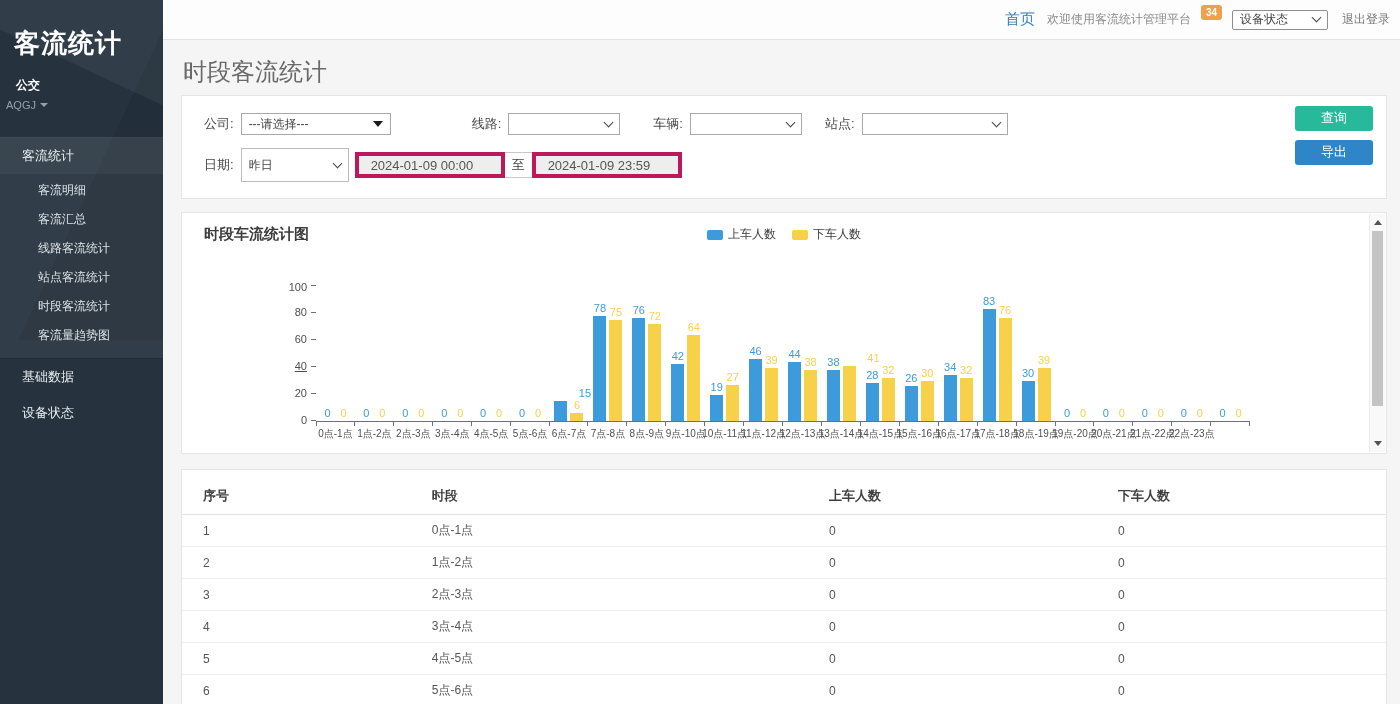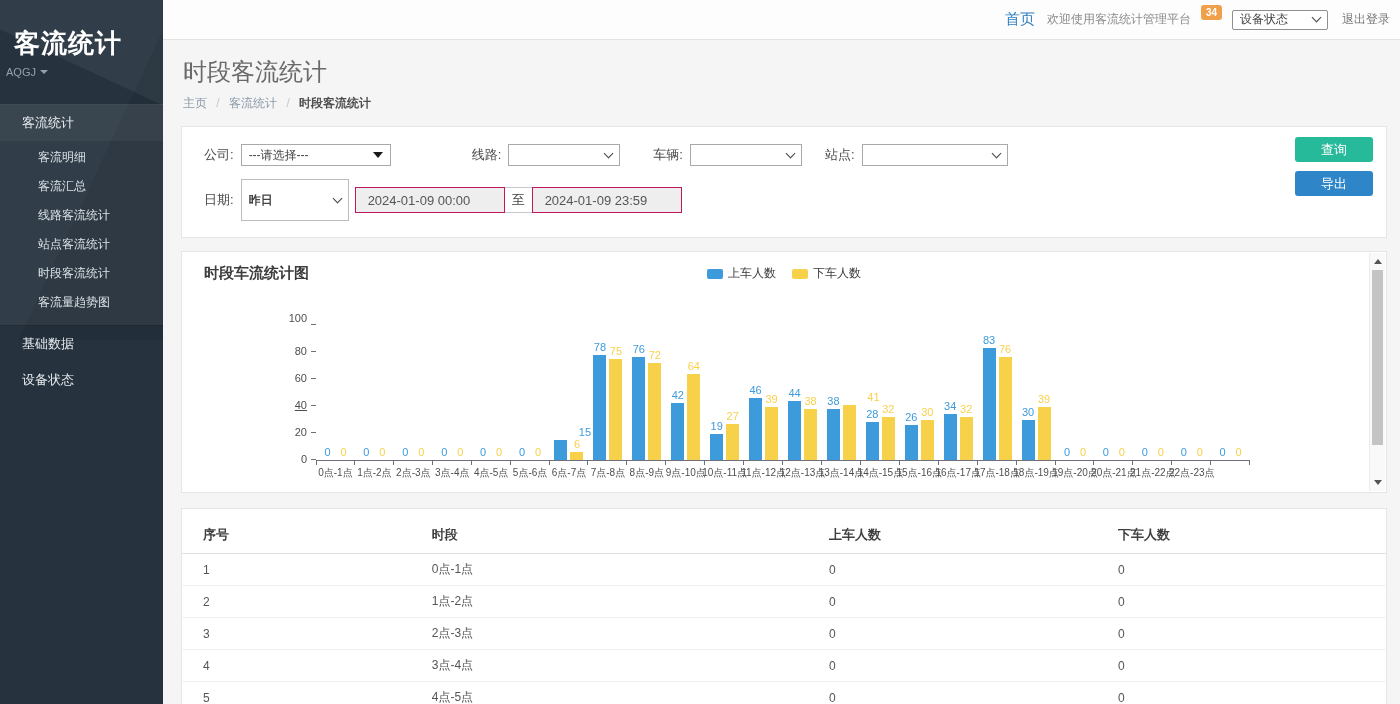--- a/index.html
+++ b/index.html
@@ -66,27 +66,27 @@
   }
   .sel-box { justify-content: space-between; }
   .tri-down { width: 0; height: 0; border-left: 5px solid transparent; border-right: 5px solid transparent; border-top: 6px solid #1a1a1a; }
   .chev-down { width: 7px; height: 7px; border-right: 1.6px solid #444; border-bottom: 1.6px solid #444; transform: rotate(45deg); margin-top: -4px; }
   .w-company { width: 150px; margin-right: 48px; }
   .w-line    { width: 112px; margin-right: 16px; }
   .w-vehicle { width: 112px; margin-right: 12px; }
   .w-station { width: 146px; }
   .w-preset  { width: 108px; margin-right: 6px; }
   .gap-line { margin-left: 33px; } .gap-vehicle { margin-left: 17px; } .gap-station { margin-left: 11px; }
-  .date-input { width: 150px; height: 26px; background: #eeeeee; border: 1px solid #be185d; color: #555;
+  .date-input { width: 150px; height: 26px; background: #eeeeee; border: 4px solid #be185d; color: #555;
     font-size: 13px; display: inline-flex; align-items: center; padding: 0 12px; }
   .to-box { width: 27px; height: 26px; border-top: 1px solid #c8c8c8; border-bottom: 1px solid #c8c8c8; background: #fff;
     display: inline-flex; align-items: center; justify-content: center; font-size: 13px; color: #444; }
   .action-buttons { position: absolute; right: 13px; top: 10px; display: flex; flex-direction: column; gap: 9px; }
   .btn { width: 78px; height: 25px; border: none; border-radius: 3px; color: #fff; font-size: 13px; cursor: pointer;
-    font-family: Liberation Sans, sans-serif; line-height: 25px; text-align: center; }
+    font-family: Liberation Mono, monospace; line-height: 25px; text-align: center; }
   .btn-query { background: #26b99a; }
   .btn-export { background: #2e86c8; }
 
   
   .chart-panel { height: 242px; position: relative; margin-bottom: 15px; padding: 12px 22px 0; overflow: hidden; }
   .chart-title { font-size: 15px; font-weight: bold; color: #3c3c3c; }
   .chart-legend { position: absolute; top: 13px; left: 50%; transform: translateX(-50%); display: flex; gap: 16px; }
   .legend-item { display: flex; align-items: center; gap: 5px; cursor: pointer; }
   .legend-swatch { width: 16px; height: 10px; border-radius: 2px; }
   .legend-label { font-size: 12px; color: #3c3c3c; }
@@ -118,20 +118,21 @@
   td { font-size: 12px; color: #555; padding: 7px 8px 7px 21px; border-bottom: 1px solid #f0f0f0; }
   .col-idx { width: 19%; } .col-period { width: 33%; } .col-on { width: 24%; } .col-off { width: 24%; }
 </style>
 </head>
 <body>
 
 <div class="app">
 
   <aside class="sidebar">
     <div class="logo-title">客流统计</div>
+    <div class="org-name">公交</div>
     <div class="user-row">
       <span>AQGJ</span>
       <span class="caret-down"></span>
     </div>
     <nav class="menu">
         <div class="menu-section-active">
           <div class="menu-parent active">客流统计</div>
           <div class="submenu">
             <div class="submenu-item">客流明细</div>
             <div class="submenu-item">客流汇总</div>
@@ -159,27 +160,20 @@
       <span class="sel-box" style="width:96px;height:20px;border-color:#8f8f8f;border-radius:2px;">
         <span>设备状态</span>
         <span class="chev-down"></span>
       </span>
       <span class="logout-link">退出登录</span>
     </header>
 
     <div class="content">
       <h1 class="page-title">时段客流统计</h1>
 
-      <div class="breadcrumb">
-        <span class="crumb-link">主页</span>
-        <span class="crumb-sep">/</span>
-        <span class="crumb-link">客流统计</span>
-        <span class="crumb-sep">/</span>
-        <span class="crumb-current">时段客流统计</span>
-      </div>
 
       <section class="panel filter-panel">
         <div class="filter-row">
           <span class="f-label">公司:</span>
           <span class="sel-box w-company">
             <span>---请选择---</span>
             <span class="tri-down"></span>
           </span>
           <span class="f-label gap-line">线路:</span>
           <span class="sel-box w-line">
@@ -192,21 +186,21 @@
             <span class="chev-down"></span>
           </span>
           <span class="f-label gap-station">站点:</span>
           <span class="sel-box w-station">
             <span></span>
             <span class="chev-down"></span>
           </span>
         </div>
         <div class="filter-row">
           <span class="f-label">日期:</span>
-          <span class="sel-box w-preset" style="height:42px;border-color:#bcbcbc;font-weight:bold;">
+          <span class="sel-box w-preset" style="height:34px;border-color:#bcbcbc;">
             <span>昨日</span>
             <span class="chev-down"></span>
           </span>
           <span class="date-input">2024-01-09 00:00</span>
           <span class="to-box">至</span>
           <span class="date-input">2024-01-09 23:59</span>
         </div>
         <div class="action-buttons">
           <button class="btn btn-query">查询</button>
           <button class="btn btn-export">导出</button>
@@ -230,21 +224,21 @@
               <span class="y-tick" style="bottom: -5px;">0</span>
               <span class="y-tickmark" style="bottom: 0px;"></span>
               <span class="y-tick" style="bottom: 22px;">20</span>
               <span class="y-tickmark" style="bottom: 27px;"></span>
               <span class="y-tick" style="bottom: 49px; text-decoration: underline;">40</span>
               <span class="y-tickmark" style="bottom: 54px;"></span>
               <span class="y-tick" style="bottom: 76px;">60</span>
               <span class="y-tickmark" style="bottom: 81px;"></span>
               <span class="y-tick" style="bottom: 103px;">80</span>
               <span class="y-tickmark" style="bottom: 108px;"></span>
-              <span class="y-tick" style="bottom: 136px;">100</span>
+              <span class="y-tick" style="bottom: 128px;">100</span>
               <span class="y-tickmark" style="bottom: 135px;"></span>
               <div class="bar-group">
                 <div class="bar-col">
                   <div class="bar-val" style="color: rgb(61, 155, 219);">0</div>
                   <div class="bar" style="height: 0px; background: rgb(61, 155, 219);"></div>
                 </div>
                 <div class="bar-col">
                   <div class="bar-val" style="color: rgb(248, 209, 75);">0</div>
                   <div class="bar" style="height: 0px; background: rgb(248, 209, 75);"></div>
                 </div>

